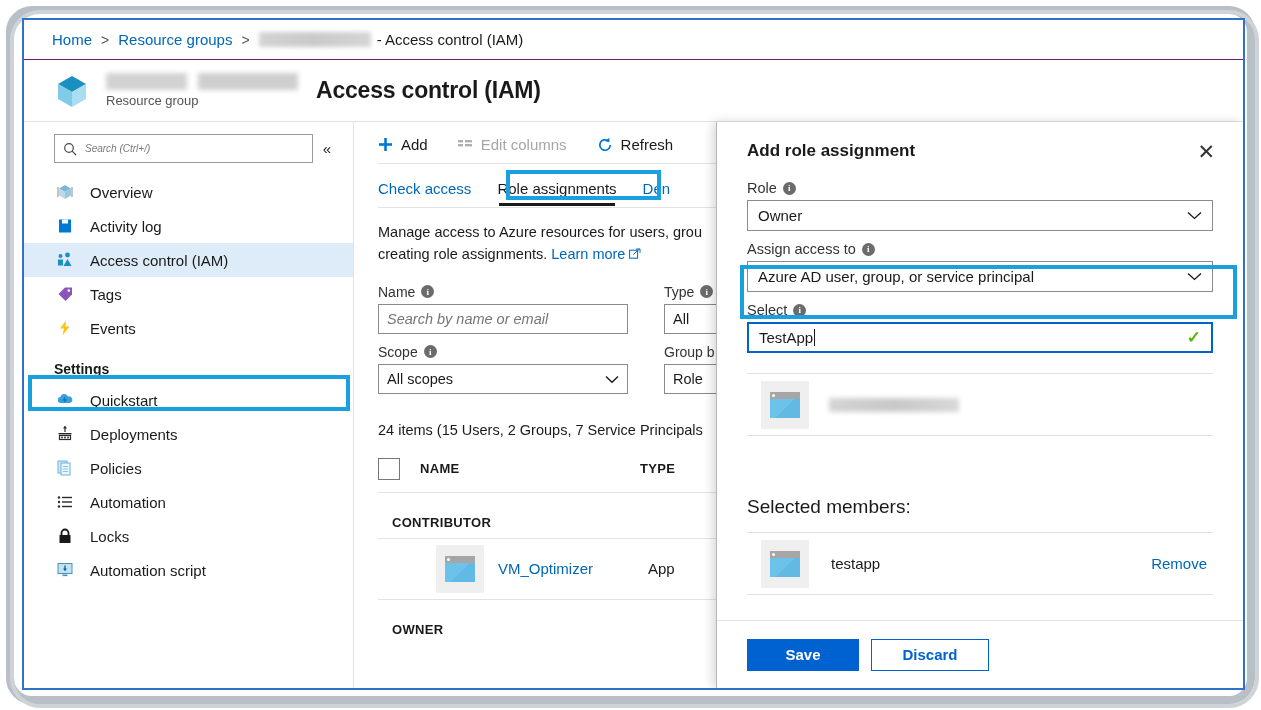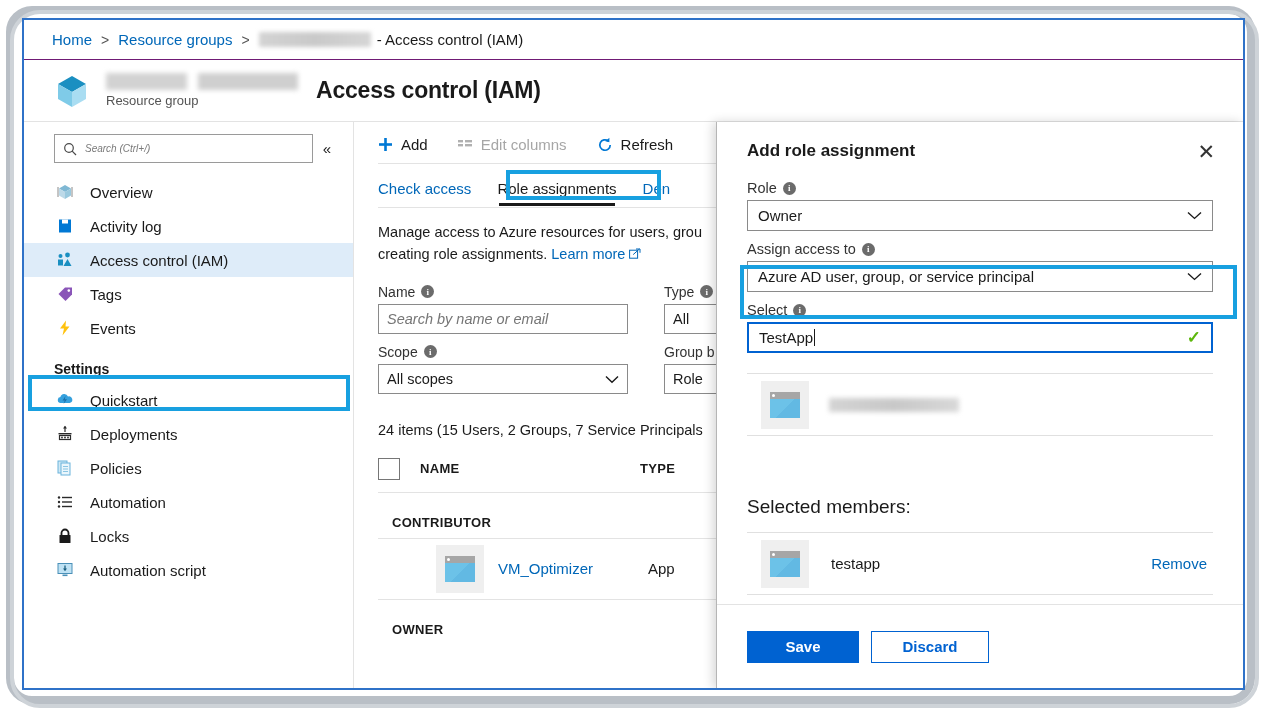--- a/index.html
+++ b/index.html
@@ -245,21 +245,21 @@
   }
   .blade-head {
     height: 58px; display: flex; align-items: center;
     padding: 0 28px 0 30px;
     justify-content: space-between;
   }
   .blade-title { font-size: 17px; font-weight: 600; color: #1a1a1a; }
   .blade-close { font-size: 21px; color: #333; cursor: pointer; line-height: 1; font-weight: 300; }
   .blade-body { flex: 1; padding: 0 30px; overflow: hidden; position: relative; }
   .blade-footer {
-    height: 84px; border-top: 1px solid #e3e3e3;
+    height: 68px; border-top: 1px solid #e3e3e3;
     display: flex; align-items: center; padding-left: 30px; gap: 12px;
   }
   .btn-save {
     width: 112px; height: 32px; background: #0062d1; color: #fff;
     border: none; font-size: 15px; font-weight: 600; cursor: pointer;
     font-family: "Liberation Sans", sans-serif;
   }
   .btn-discard {
     width: 118px; height: 32px; background: #fff; color: #0062d1;
     border: 1px solid #0062d1; font-size: 15px; font-weight: 600; cursor: pointer;

